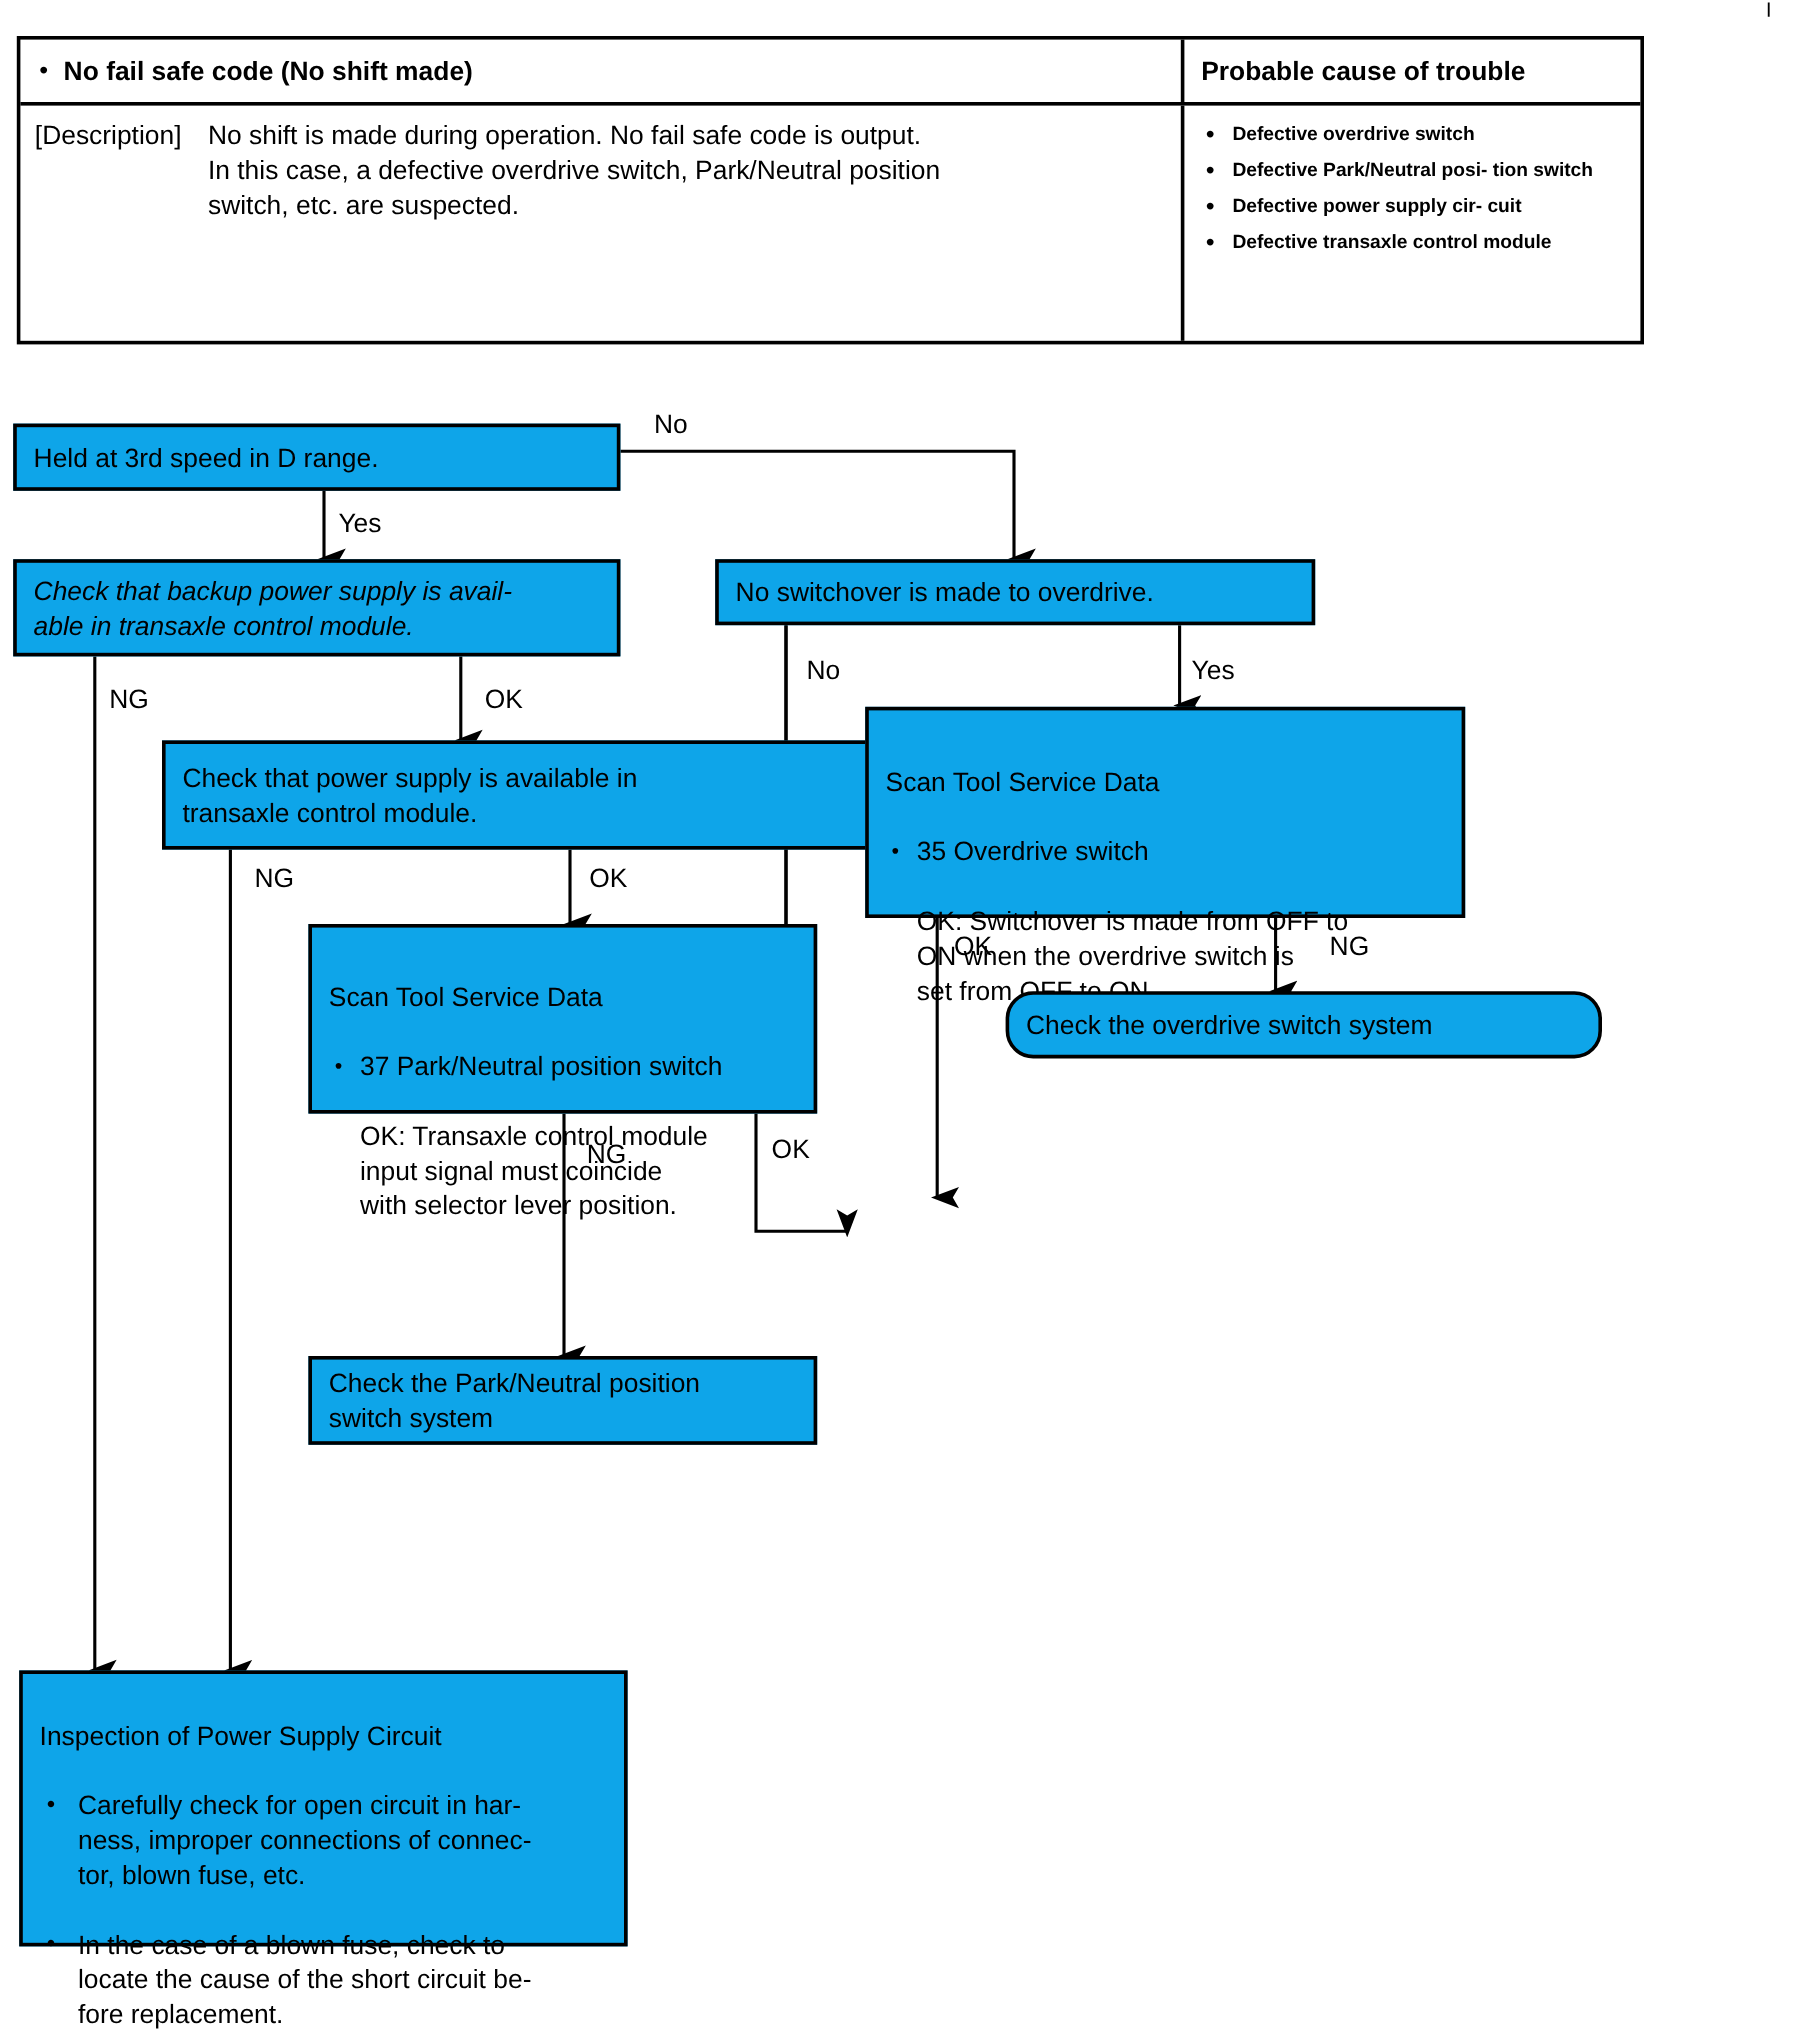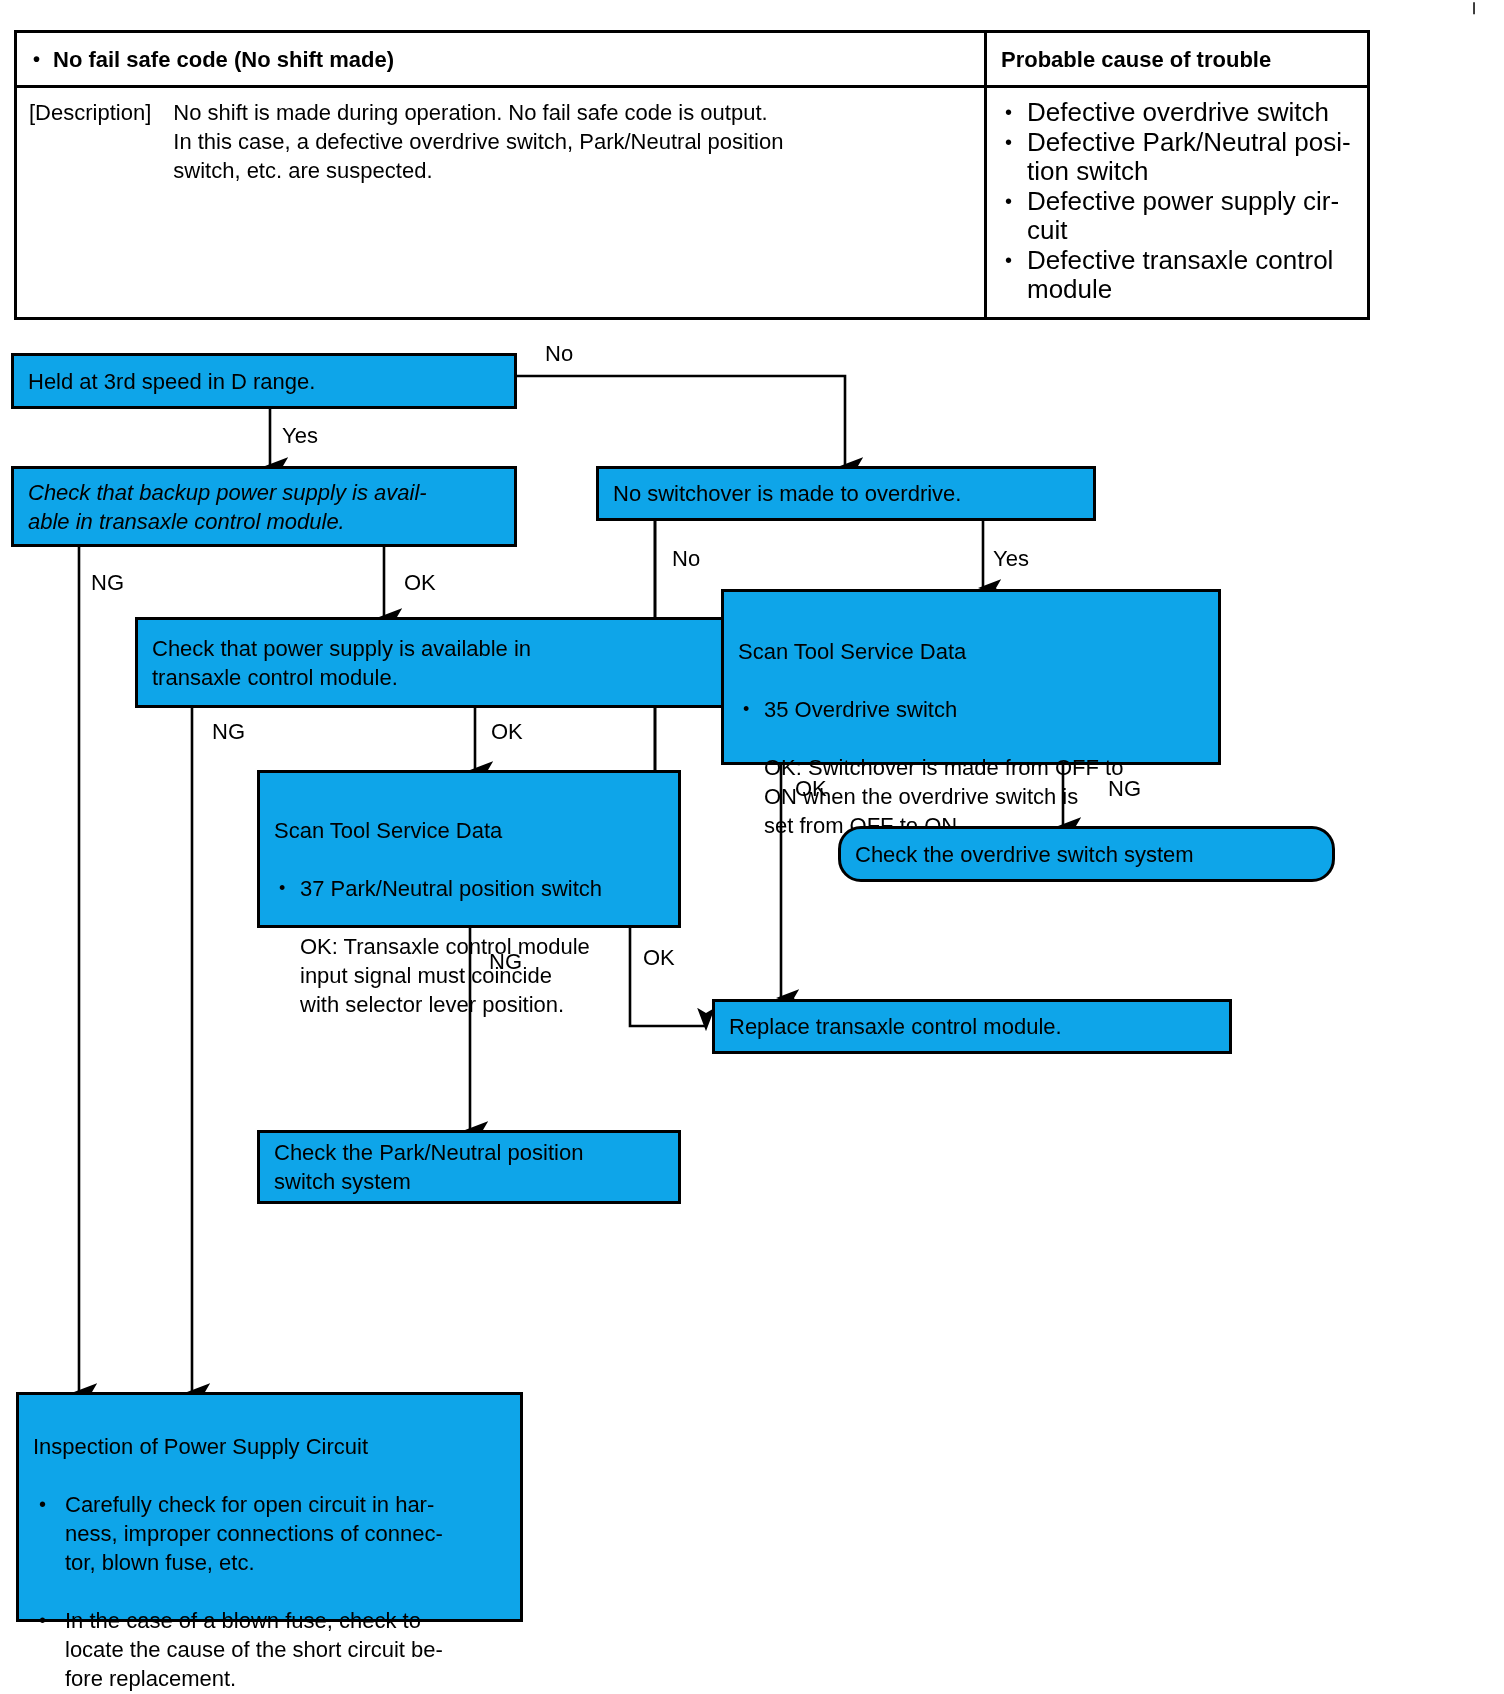--- a/index.html
+++ b/index.html
@@ -55,23 +55,24 @@
   .bullet-line::before {
     content: "\2022";
     position: absolute;
     left: 4px;
     top: -1px;
     font-size: 20px;
   }
   .cause-item {
     position: relative;
     padding-left: 26px;
-    font-size: 26px;
+    font-size: 16px;
     line-height: 29px;
     margin-bottom: 1px;
+    font-weight: bold;
   }
   .cause-item::before {
     content: "\2022";
     position: absolute;
     left: 4px;
     top: 0px;
     font-size: 20px;
   }
   .desc-wrap { display: flex; font-size: 22px; line-height: 29px; }
   .desc-label { white-space: nowrap; padding-right: 22px; }
@@ -269,23 +270,20 @@
         with selector lever position.</div>
       </div>
     </div>
     <div class="lbl" style="left:489px; top:950px;">NG</div>
     <div class="lbl" style="left:643px; top:946px;">OK</div>
 
     <div class="box" style="left:838px; top:826px; width:497px; height:56px;border-radius:23px;">
       <span>Check the overdrive switch system</span>
     </div>
 
-    <div class="box" style="left:712px; top:999px; width:520px; height:55px;">
-      <span>Replace transaxle control module.</span>
-    </div>
 
     <div class="box" style="left:257px; top:1130px; width:424px; height:74px;">
       <span>Check the Park/Neutral position
 switch system</span>
     </div>
 
     <div class="box topal" style="left:16px; top:1392px; width:507px; height:230px; ">
       <div style="width:100%;">
         <div class="std-title">Inspection of Power Supply Circuit</div>
         <div class="ins-item">Carefully check for open circuit in har-

